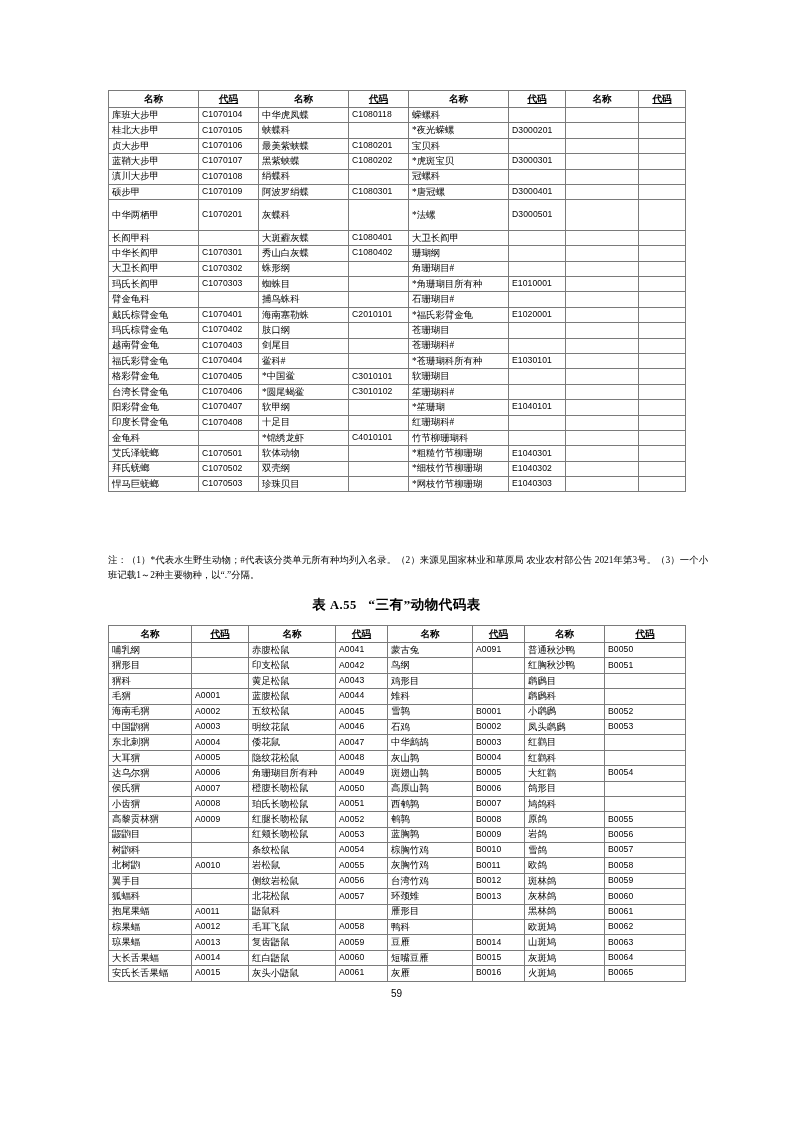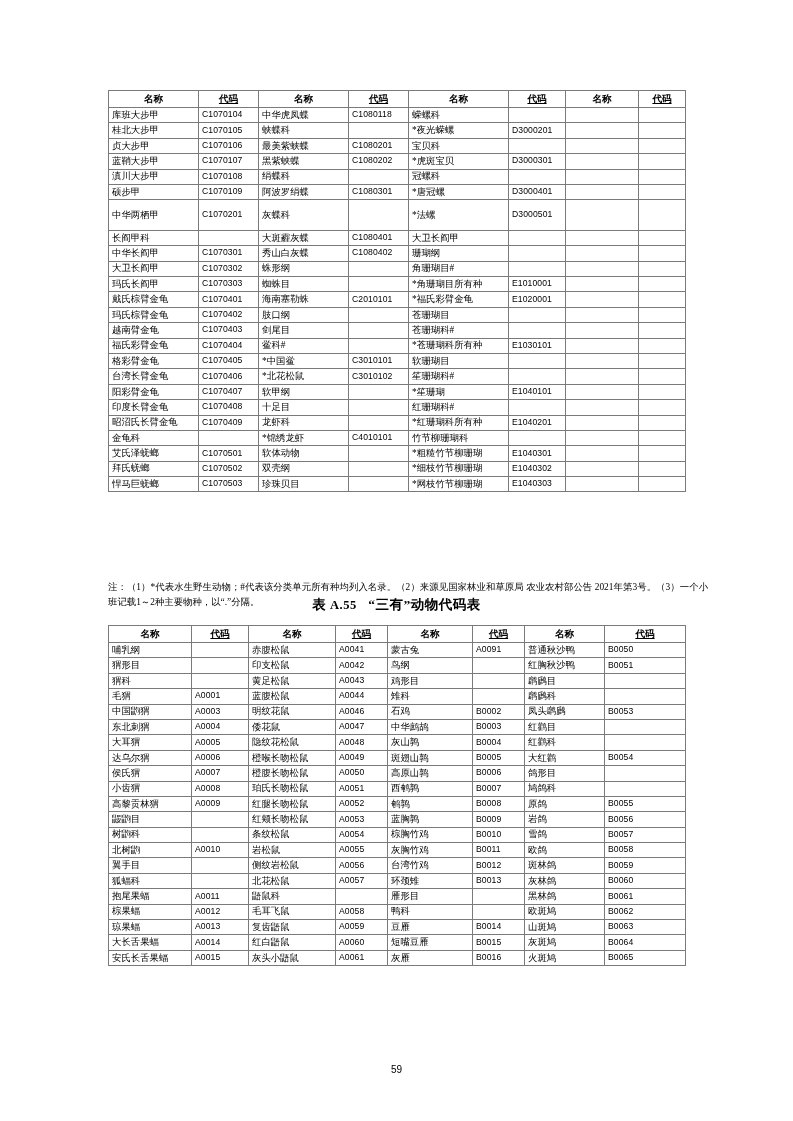--- a/index.html
+++ b/index.html
@@ -232,20 +232,30 @@
             <td class="name">玛氏长阎甲</td>
             <td class="code">C1070303</td>
             <td class="name">蜘蛛目</td>
             <td class="code"></td>
             <td class="name">*角珊瑚目所有种</td>
             <td class="code">E1010001</td>
             <td class="name"></td>
             <td class="code"></td>
           </tr>
           <tr>
+            <td class="name">臂金龟科</td>
+            <td class="code"></td>
+            <td class="name">捕鸟蛛科</td>
+            <td class="code"></td>
+            <td class="name">石珊瑚目#</td>
+            <td class="code"></td>
+            <td class="name"></td>
+            <td class="code"></td>
+          </tr>
+          <tr>
             <td class="name">戴氏棕臂金龟</td>
             <td class="code">C1070401</td>
             <td class="name">海南塞勒蛛</td>
             <td class="code">C2010101</td>
             <td class="name">*福氏彩臂金龟</td>
             <td class="code">E1020001</td>
             <td class="name"></td>
             <td class="code"></td>
           </tr>
           <tr>
@@ -284,21 +294,21 @@
             <td class="name">*中国鲎</td>
             <td class="code">C3010101</td>
             <td class="name">软珊瑚目</td>
             <td class="code"></td>
             <td class="name"></td>
             <td class="code"></td>
           </tr>
           <tr>
             <td class="name">台湾长臂金龟</td>
             <td class="code">C1070406</td>
-            <td class="name">*北花松鼠</td>
+            <td class="name">*圆尾蝎鲎</td>
             <td class="code">C3010102</td>
             <td class="name">笙珊瑚科#</td>
             <td class="code"></td>
             <td class="name"></td>
             <td class="code"></td>
           </tr>
           <tr>
             <td class="name">阳彩臂金龟</td>
             <td class="code">C1070407</td>
             <td class="name">软甲纲</td>
@@ -312,30 +322,20 @@
             <td class="name">印度长臂金龟</td>
             <td class="code">C1070408</td>
             <td class="name">十足目</td>
             <td class="code"></td>
             <td class="name">红珊瑚科#</td>
             <td class="code"></td>
             <td class="name"></td>
             <td class="code"></td>
           </tr>
           <tr>
-            <td class="name">昭沼氏长臂金龟</td>
-            <td class="code">C1070409</td>
-            <td class="name">龙虾科</td>
-            <td class="code"></td>
-            <td class="name">*红珊瑚科所有种</td>
-            <td class="code">E1040201</td>
-            <td class="name"></td>
-            <td class="code"></td>
-          </tr>
-          <tr>
             <td class="name">金龟科</td>
             <td class="code"></td>
             <td class="name">*锦绣龙虾</td>
             <td class="code">C4010101</td>
             <td class="name">竹节柳珊瑚科</td>
             <td class="code"></td>
             <td class="name"></td>
             <td class="code"></td>
           </tr>
           <tr>
@@ -365,21 +365,21 @@
             <td class="code"></td>
             <td class="name">*网枝竹节柳珊瑚</td>
             <td class="code">E1040303</td>
             <td class="name"></td>
             <td class="code"></td>
           </tr>
         </tbody>
     </table>
   </div>
 
-  <div class="note" id="note-a54" style="top:580px;">注：（1）*代表水生野生动物；#代表该分类单元所有种均列入名录。（2）来源见国家林业和草原局 农业农村部公告 2021年第3号。（3）一个小班记载1～2种主要物种，以“.”分隔。</div>
+  <div class="note" id="note-a54" style="top:553px;">注：（1）*代表水生野生动物；#代表该分类单元所有种均列入名录。（2）来源见国家林业和草原局 农业农村部公告 2021年第3号。（3）一个小班记载1～2种主要物种，以“.”分隔。</div>
 
   <div class="table-title" id="title-a55" style="top:596px;">
     <span>表</span><span>&nbsp;</span><span class="num">A.55</span><span>&nbsp;&nbsp;&nbsp;</span><span>“三有”动物代码表</span>
   </div>
 
   <div class="table-wrap" id="t55-wrap" style="top:625px;">
     <table class="grid" id="table-a55">
       <colgroup>
         <col style="width:83px">
           <col style="width:57px">
@@ -437,20 +437,30 @@
             <td class="name">毛猬</td>
             <td class="code">A0001</td>
             <td class="name">蓝腹松鼠</td>
             <td class="code">A0044</td>
             <td class="name">雉科</td>
             <td class="code"></td>
             <td class="name">䴙䴘科</td>
             <td class="code"></td>
           </tr>
           <tr>
+            <td class="name">海南毛猬</td>
+            <td class="code">A0002</td>
+            <td class="name">五纹松鼠</td>
+            <td class="code">A0045</td>
+            <td class="name">雪鹑</td>
+            <td class="code">B0001</td>
+            <td class="name">小䴙䴘</td>
+            <td class="code">B0052</td>
+          </tr>
+          <tr>
             <td class="name">中国鼩猬</td>
             <td class="code">A0003</td>
             <td class="name">明纹花鼠</td>
             <td class="code">A0046</td>
             <td class="name">石鸡</td>
             <td class="code">B0002</td>
             <td class="name">凤头䴙䴘</td>
             <td class="code">B0053</td>
           </tr>
           <tr>
@@ -469,21 +479,21 @@
             <td class="name">隐纹花松鼠</td>
             <td class="code">A0048</td>
             <td class="name">灰山鹑</td>
             <td class="code">B0004</td>
             <td class="name">红鹳科</td>
             <td class="code"></td>
           </tr>
           <tr>
             <td class="name">达乌尔猬</td>
             <td class="code">A0006</td>
-            <td class="name">橙喉长吻松鼠</td>
+            <td class="name">角珊瑚目所有种</td>
             <td class="code">A0049</td>
             <td class="name">斑翅山鹑</td>
             <td class="code">B0005</td>
             <td class="name">大红鹳</td>
             <td class="code">B0054</td>
           </tr>
           <tr>
             <td class="name">侯氏猬</td>
             <td class="code">A0007</td>
             <td class="name">橙腹长吻松鼠</td>
@@ -610,15 +620,15 @@
             <td class="code">A0061</td>
             <td class="name">灰雁</td>
             <td class="code">B0016</td>
             <td class="name">火斑鸠</td>
             <td class="code">B0065</td>
           </tr>
         </tbody>
     </table>
   </div>
 
-  <div class="page-num" style="top:1064px;">59</div>
+  <div class="page-num" style="top:988px;">59</div>
 
 </div>
 
 </body></html>

